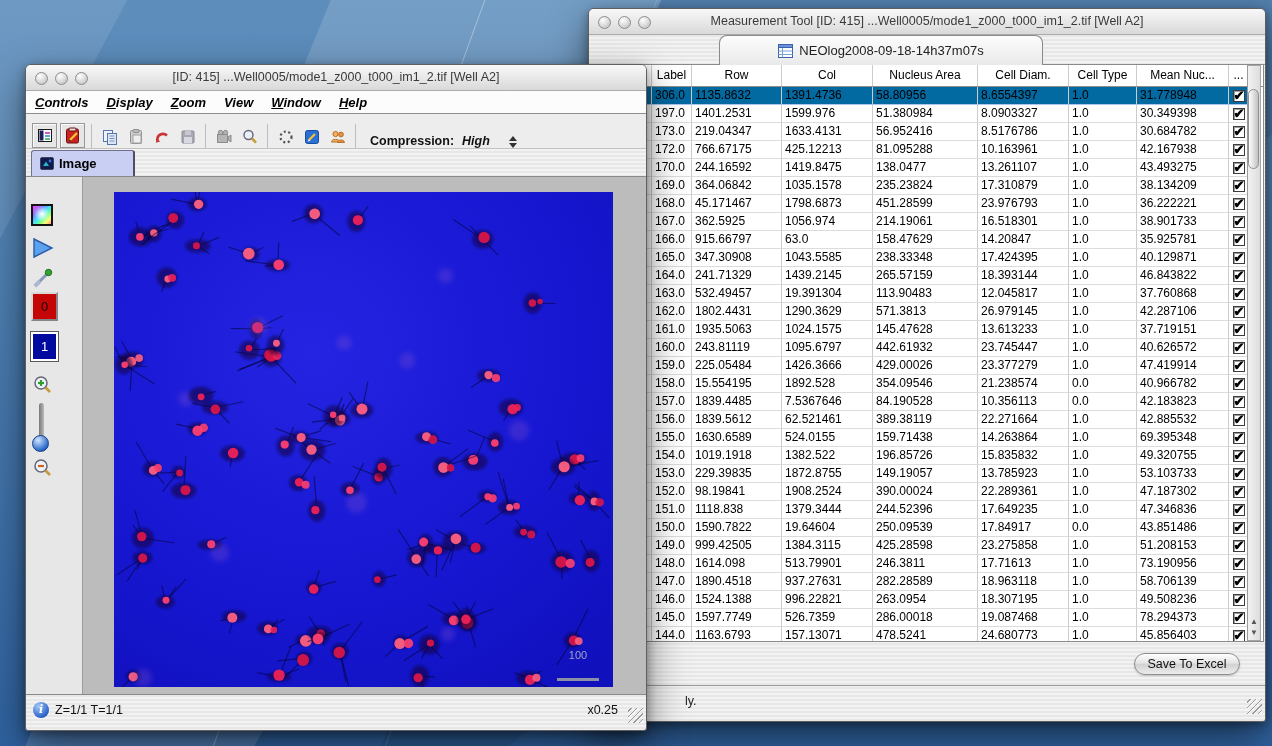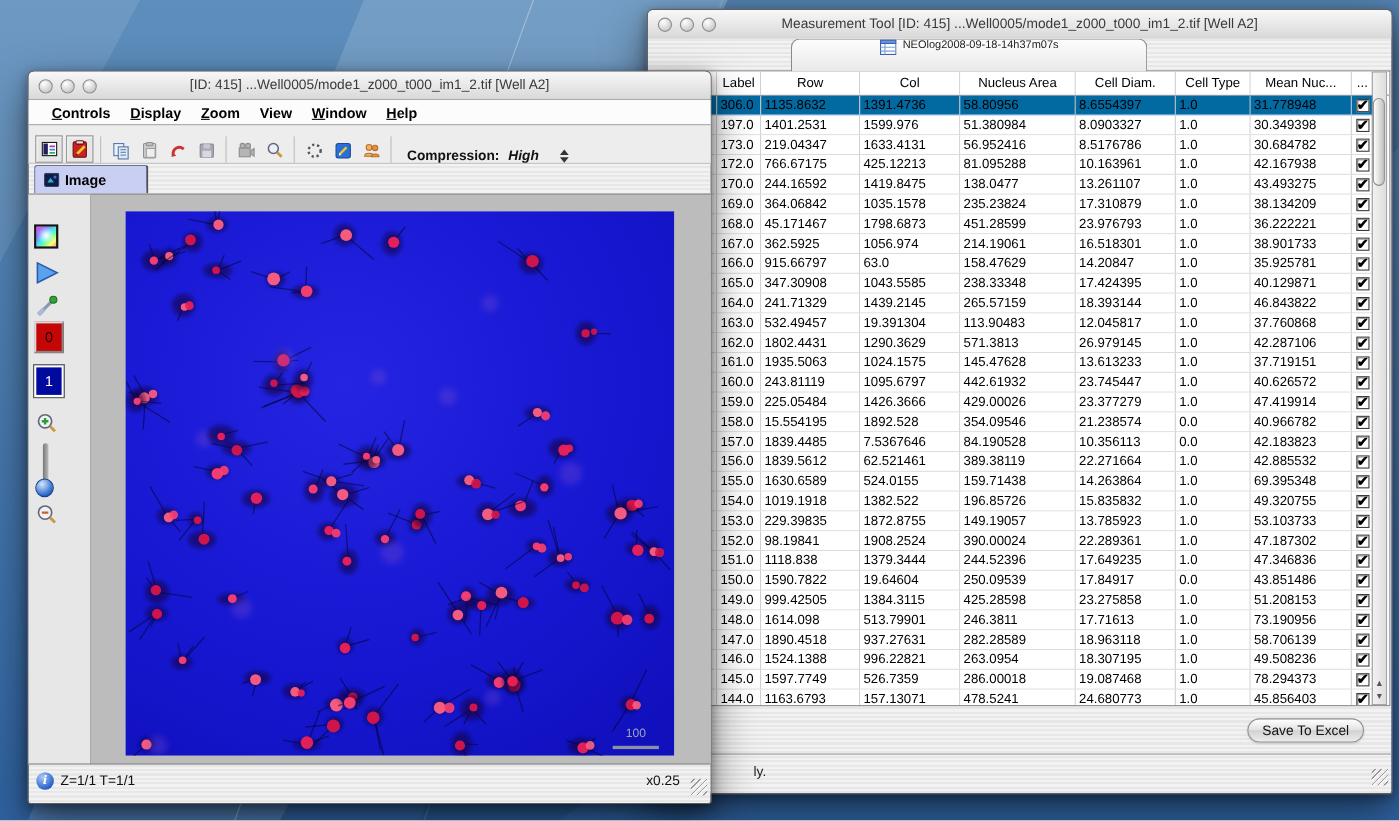--- a/index.html
+++ b/index.html
@@ -22,22 +22,22 @@
     background:linear-gradient(#f8f8f8,#d9d9d9); border-bottom:1px solid #ababab;
     text-align:center; line-height:25px; font-size:12.5px; color:#3a3a3a; }
   .lights { position:absolute; left:9px; top:7px; display:flex; gap:7px; }
   .light { width:13px; height:13px; border-radius:50%; border:1px solid #8d8d8d;
     background:radial-gradient(circle at 35% 28%,#ffffff,#b9b9b9); }
 
   
   .rwin { left:588px; top:8px; width:678px; height:714px; }
   .log-tab { position:absolute; left:130px; top:26px; width:324px; height:30px; z-index:5;
     border:1px solid #8a8a8a; border-bottom:none; border-radius:8px 8px 0 0;
-    background:linear-gradient(#fdfdfd,#e9e9e9); display:flex; align-items:flex-start; justify-content:center;
-    gap:6px; font-size:10px; color:#222; }
+    background:linear-gradient(#fdfdfd,#e9e9e9); display:flex; align-items:center; justify-content:center;
+    gap:6px; font-size:13px; color:#222; }
   .tab-line { position:absolute; left:0; right:0; top:55px; height:1px; background:#9a9a9a; }
   .tablebox { position:absolute; left:3px; top:55px; width:672px; height:578px;
     border:1px solid #8a8a8a; background:#fff; overflow:hidden; }
   .trow { display:grid; grid-template-columns:59px 40px 90px 91px 105px 91px 68px 92px 20px;
     height:18px; line-height:17px; }
   .thead { height:22px; line-height:21px; border-bottom:1px solid #8e8e8e; }
   .tcell { border-right:1px solid #cccccc; border-bottom:1px solid #dcdcdc; padding-left:3px;
     font-size:12px; color:#000; overflow:hidden; white-space:nowrap; background:#fff; }
   .thead .tcell { text-align:center; padding:0; border-bottom:none; background:#fff; }
   .trow.selected .tcell { background:#0369a1; border-bottom-color:#a9c6ee; }
@@ -56,21 +56,21 @@
     font-size:12.5px; color:#111; text-align:center; line-height:20px;
     box-shadow:0 1px 2px rgba(0,0,0,.18); }
   .rw-status { position:absolute; left:0; right:0; bottom:4px; height:32px; border-top:1px solid #9a9a9a; }
   .rw-status-text { position:absolute; left:58px; top:8px; font-size:12.5px; color:#222;padding-left:38px; }
   .grip { position:absolute; right:3px; bottom:3px; width:15px; height:15px;
     background:repeating-linear-gradient(135deg,rgba(0,0,0,0) 0 2px,#9a9a9a 2px 3px, #f5f5f5 3px 4px); }
 
   
   .lwin { left:25px; top:64px; width:622px; height:667px; z-index:20; }
   .menubar { position:absolute; left:0; right:0; top:26px; height:23px; background:#fcfcfc;
-    border-bottom:1px solid #8f8f8f; display:flex; align-items:center; padding-left:12px; }
+    border-bottom:1px solid #8f8f8f; display:flex; align-items:center; padding-left:0;font-style:italic; }
   .menu-item { font-size:13px; font-weight:bold; color:#000; padding:0 9px; }
   .menu-item u { text-decoration:underline; }
   .toolbar { position:absolute; left:0; right:0; top:49px; height:35px; background:#ededed;
     border-bottom:1px solid #c2c2c2; display:flex; align-items:flex-end; padding-left:6px; gap:3px; }
   .tool-frame { width:25px; height:25px; border:1px solid #979797; background:#e6e6e6;
     box-shadow:inset 1px 1px 0 #fbfbfb; display:flex; align-items:center; justify-content:center; }
   .tbtn { width:23px; height:23px; display:flex; align-items:center; justify-content:center; }
   .tsep { width:1px; height:24px; background:#bdbdbd; margin:0 3px; }
   .comp-label { font-size:12.5px; font-weight:bold; color:#111; margin-left:8px; }
   .comp-value { font-size:12.5px; font-weight:bold; font-style:italic; color:#111; margin-left:5px; }
@@ -91,21 +91,21 @@
     background:radial-gradient(circle at 50% 45%, #ffffff 0%, rgba(255,255,255,0) 60%),
       linear-gradient(135deg,#ff40ff 0%,#8080ff 28%,#40e0ff 48%,#70ff90 65%,#ffff70 82%,#ff9090 100%); }
   .chan { width:27px; height:29px; font-size:13px; display:flex; align-items:center; justify-content:center; }
   .chan0 { top:115px; background:#c40606; border:2px outset #d9d9d9; color:#1a0000; }
   .chan1 { top:155px; background:#000a9e; border:2px solid #ffffff; outline:1px solid #5a5a5a; color:#ffffff; }
   .slider-track { top:226px; left:13px; width:5px; height:42px; background:linear-gradient(90deg,#777,#bbb); border-radius:3px; }
   .slider-knob { top:258px; left:6px; width:17px; height:17px; border-radius:50%;
     border:1px solid #17418c; background:radial-gradient(circle at 35% 28%,#d2e6ff,#2a69ca 70%,#123e86); }
   .micro-wrap { position:absolute; left:88px; top:15px; width:499px; height:495px; }
   .scalebar { position:absolute; right:14px; bottom:6px; width:42px; text-align:center;
-    color:#9fa4bc; font-size:11px; border-bottom:3px solid #8b90a6; padding-bottom:5px; }
+    color:#9fa4bc; font-size:11px; border-bottom:3px solid #8b90a6; padding-bottom:17px; }
   .lw-status { position:absolute; left:0; right:0; bottom:4px; height:32px; border-top:1px solid #8a8a8a; }
   .lw-status-left { position:absolute; left:29px; top:8px; font-size:12.5px; color:#111; }
   .lw-status-right { position:absolute; right:28px; top:8px; font-size:12.5px; color:#111; }
   .info-icon { position:absolute; left:7px; top:7px; width:16px; height:16px; border-radius:50%;
     background:radial-gradient(circle at 35% 28%,#a6c9f6,#2a62c8 70%,#143d8e);
     color:#fff; font-family:"DejaVu Serif",serif; font-style:italic; font-weight:bold;
     font-size:11px; text-align:center; line-height:16px; }
 </style>
 </head>
 <body>

